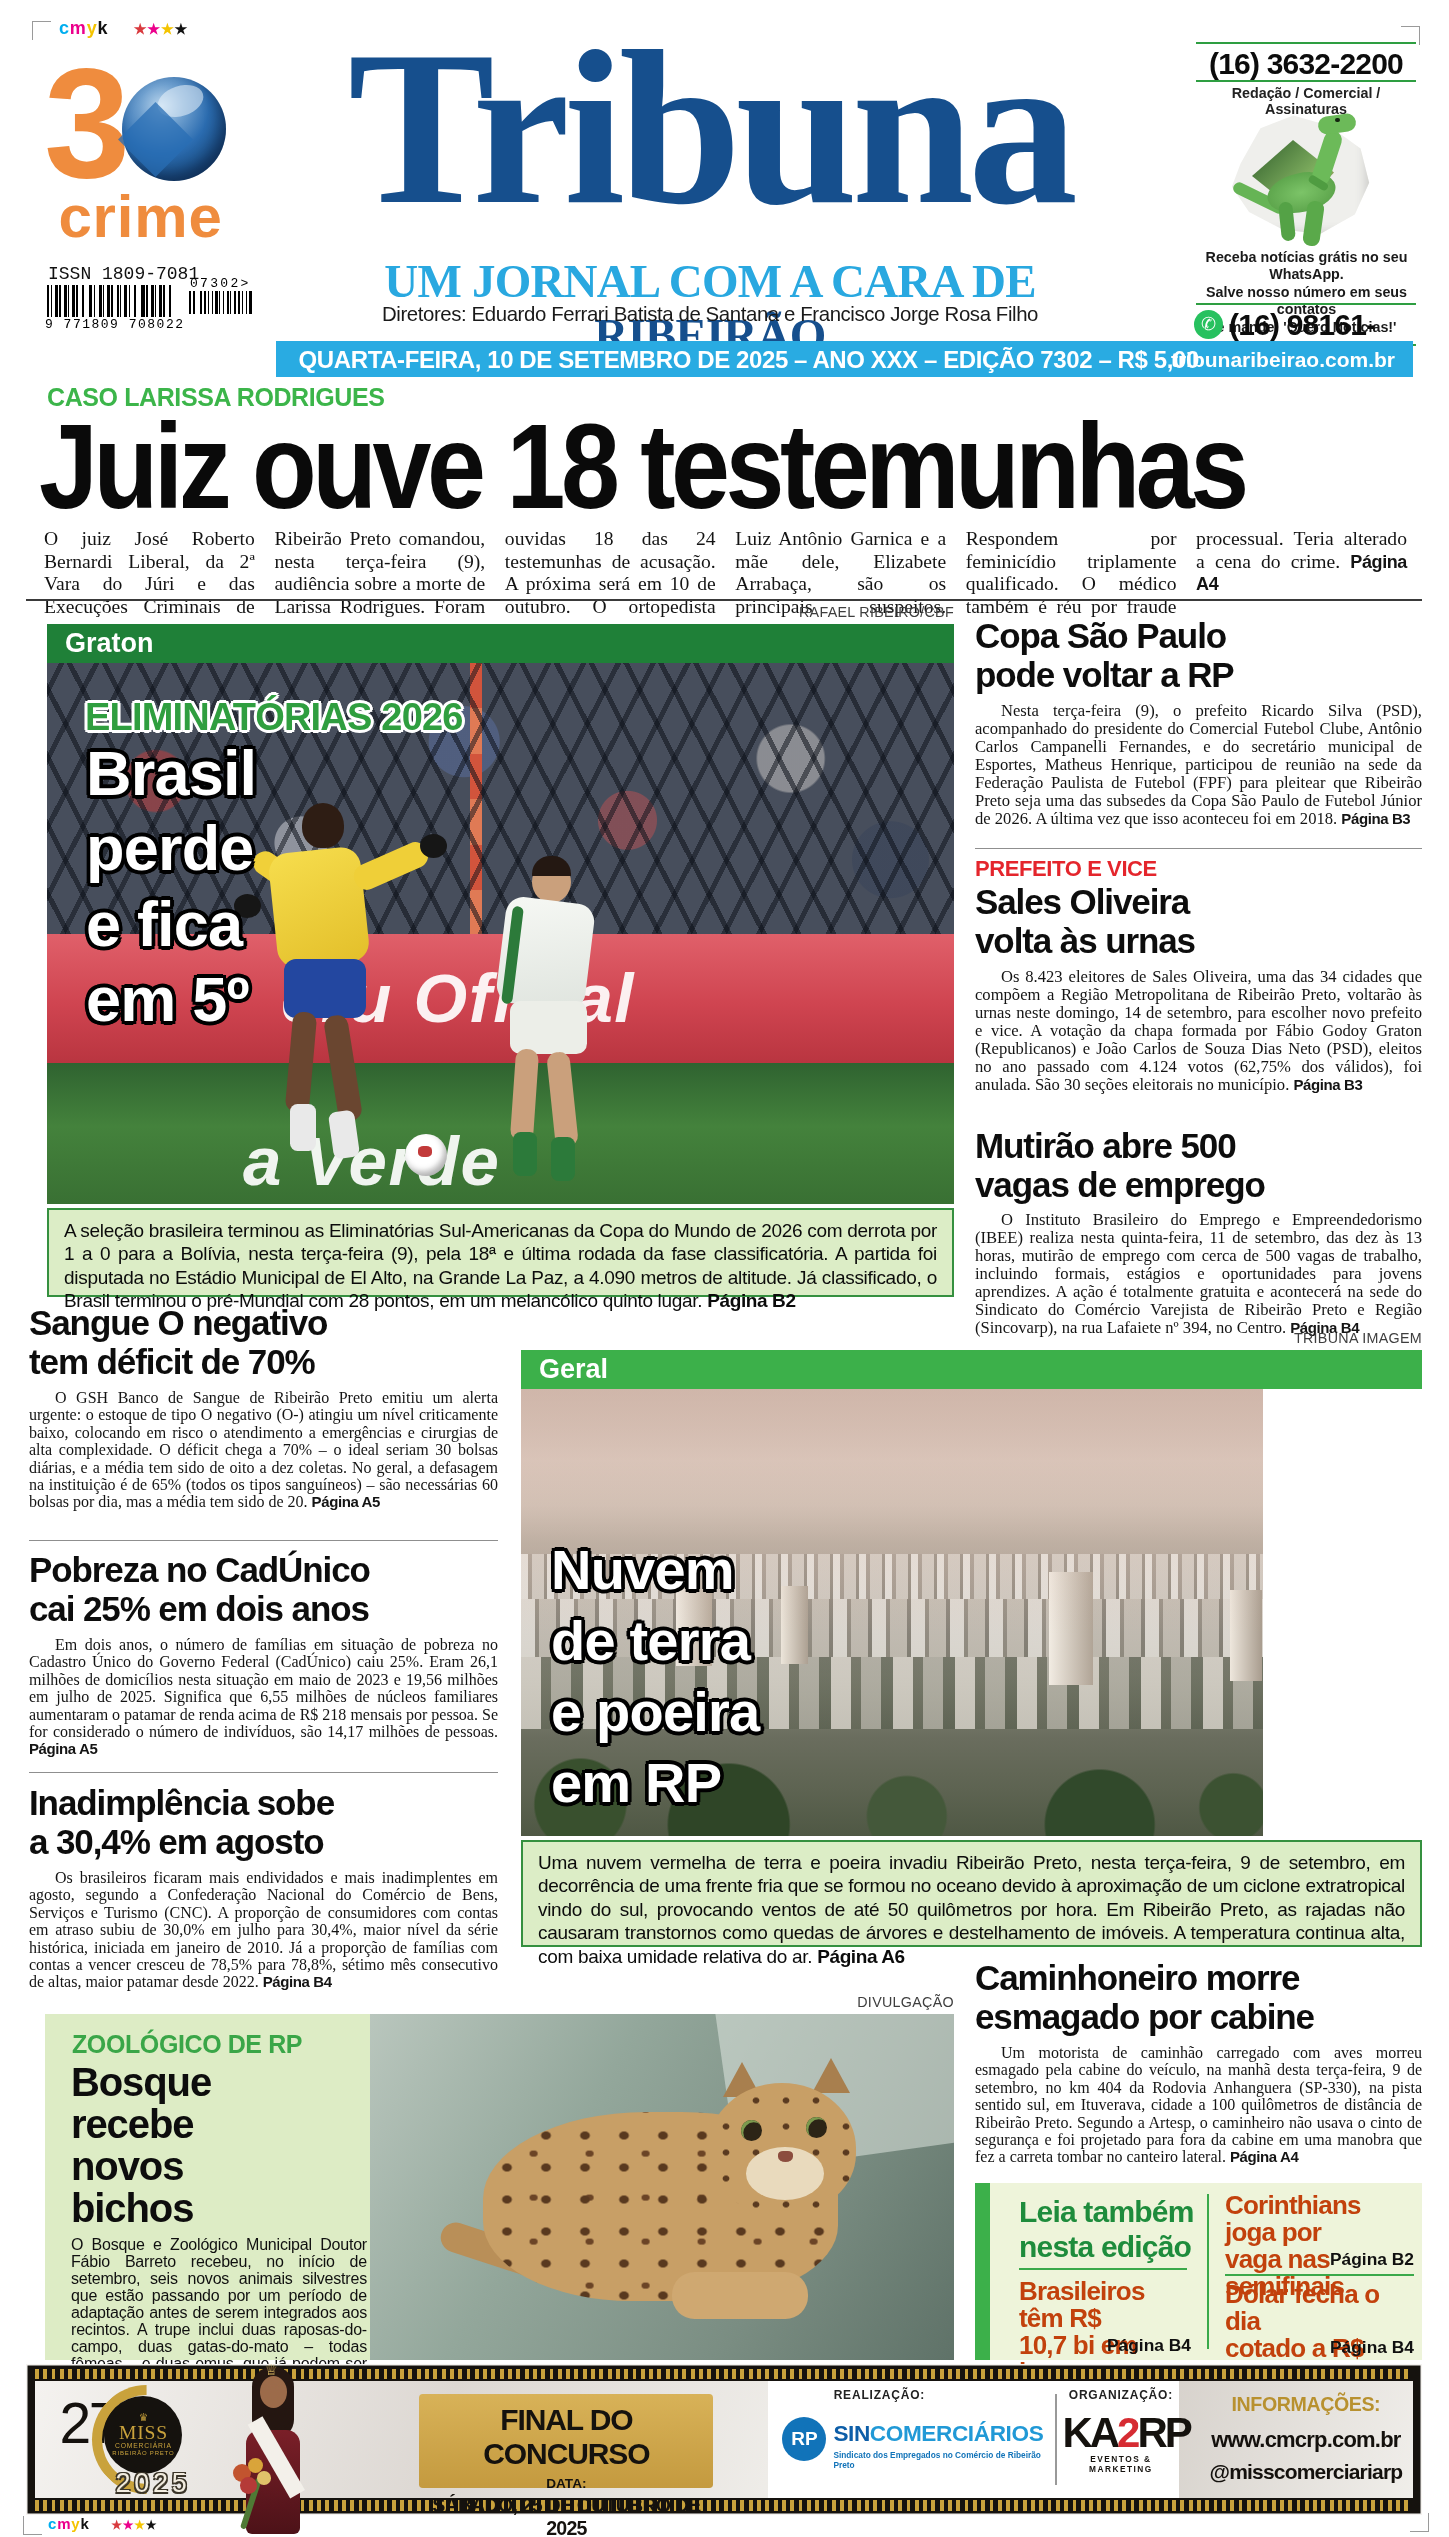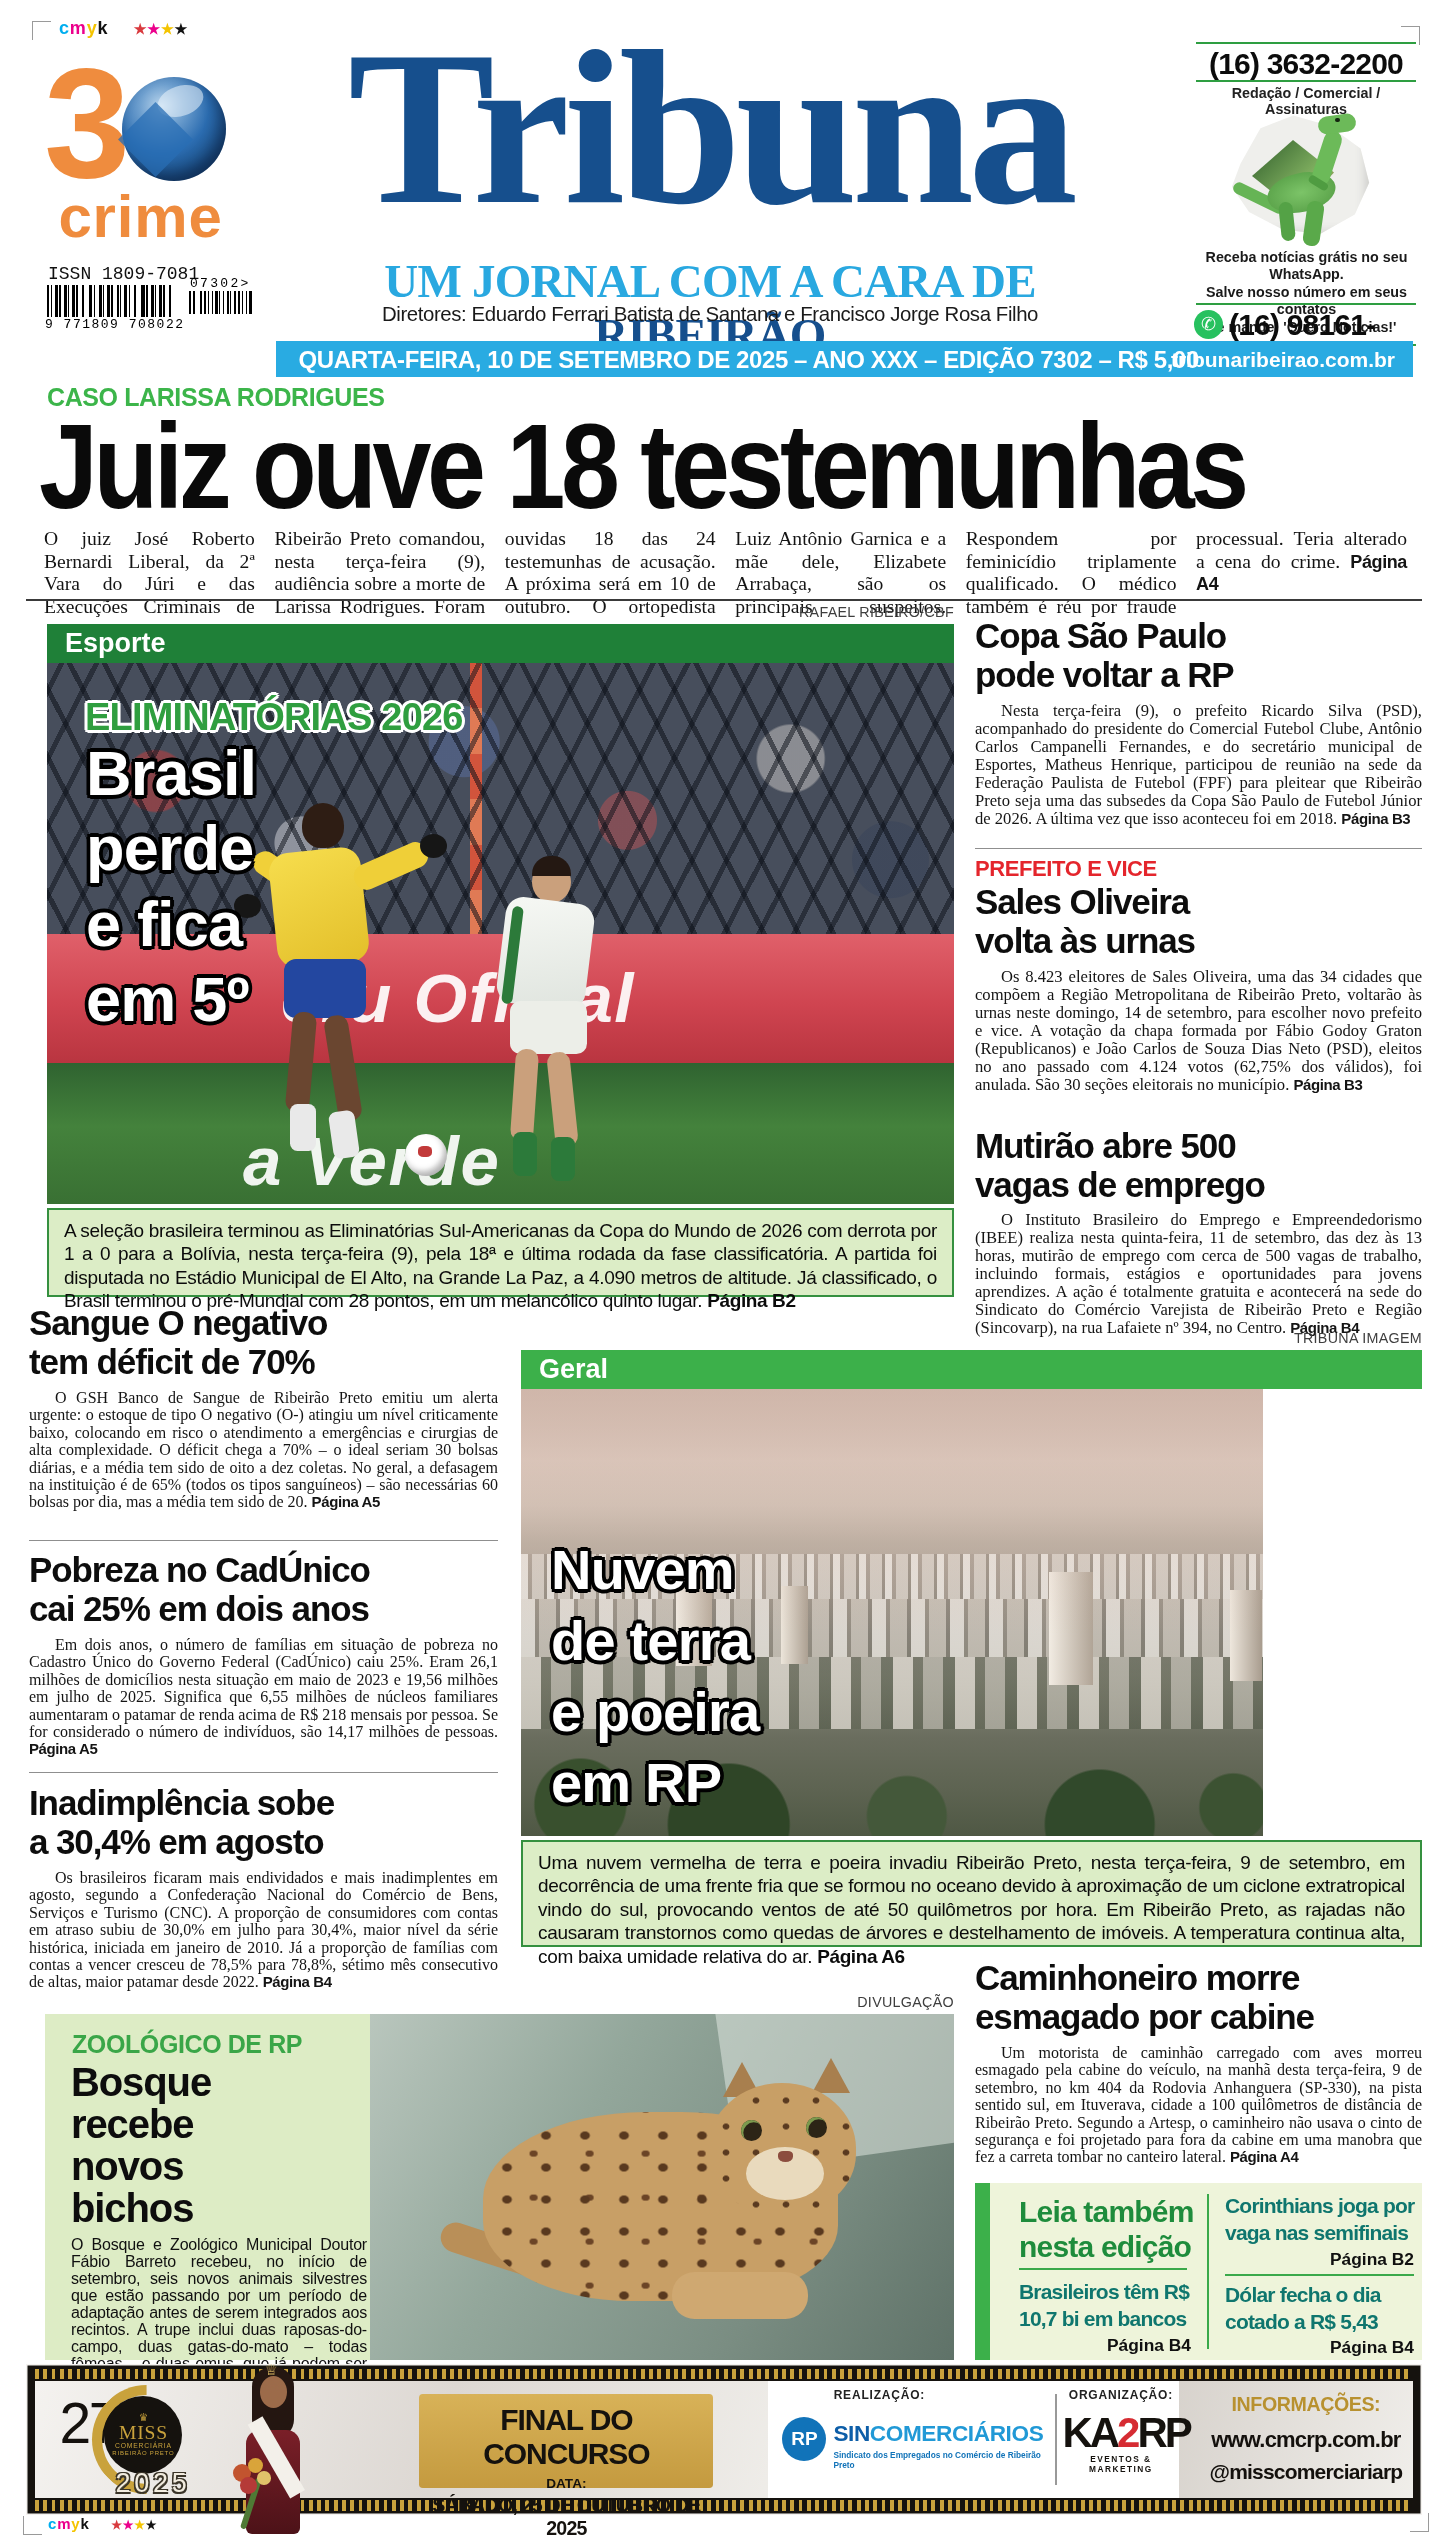--- a/index.html
+++ b/index.html
@@ -28,21 +28,21 @@
     text-shadow:-3px -3px 0 #000,3px -3px 0 #000,-3px 3px 0 #000,3px 3px 0 #000,0 3.8px 0 #000,0 -3.8px 0 #000,3.8px 0 0 #000,-3.8px 0 0 #000;}
   .kick-green{font-weight:800;color:#3cb54a;letter-spacing:-0.4px;}
   .kick-red{font-weight:800;color:#e4252c;letter-spacing:-0.4px;}
   .led-text{font-style:italic;font-weight:700;color:rgba(255,255,255,.92);font-size:69px;letter-spacing:1.5px;white-space:nowrap;}
   .star{font-size:14.3px;}
   .cmyk-line{font-weight:700;font-size:18px;letter-spacing:0.8px;}
   .corner{width:18px;height:18px;}
   .green-line{background:#2e9e41;height:2.3px;}
   .perf{background:repeating-linear-gradient(90deg,#c9a23c 0 3.8px,#15120e 3.8px 8.3px);height:10.6px;}
   .marble{background:linear-gradient(105deg,#f4f2ef 0%,#ddd8d3 30%,#efede9 55%,#d6d1cb 80%,#f0eeea 100%);}
-  .leia-item{font-weight:800;font-size:21px;line-height:27px;letter-spacing:-0.8px;color:#0f766e;}
+  .leia-item{font-weight:800;font-size:26px;line-height:27px;letter-spacing:-0.8px;color:#c2410c;}
   .leia-pg{font-weight:800;font-size:17.4px;color:#101010;}
   .read-divider{background:#3aa94a;height:2.3px;}
 </style>
 </head>
 <body>
 
 <div class="page">
 
   <div class="t corner" style="left:32px;top:21px;border-left:1.5px solid #9a9a9a;border-top:1.5px solid #9a9a9a;"></div>
   <div class="t corner" style="left:1401px;top:26px;border-right:1.5px solid #9a9a9a;border-top:1.5px solid #9a9a9a;"></div>
@@ -119,21 +119,21 @@
               line-height:1;transform:scaleY(1.14);transform-origin:top left;white-space:nowrap;">Juiz ouve 18 testemunhas</div>
   <div class="t serif jst" style="left:44px;top:528px;width:1363px;font-size:19.6px;line-height:22.6px;column-count:6;column-gap:19.6px;color:#141414;">
     <span style="display:inline;">O juiz José Roberto Bernardi Liberal, da 2ª Vara do Júri e das Execuções Criminais de Ribeirão Preto comandou, nesta terça-feira (9), audiência sobre a morte de Larissa Rodrigues. Foram ouvidas 18 das 24 testemunhas de acusação. A próxima será em 10 de outubro. O ortopedista Luiz Antônio Garnica e a mãe dele, Elizabete Arrabaça, são os principais suspeitos. Respondem por feminicídio triplamente qualificado. O médico também é réu por fraude processual. Teria alterado a cena do crime.</span>
     <b class="pgref" style="font-size:18px;">Página A4</b>
   </div>
   <div class="t" style="left:26.4px;top:599px;width:1396px;height:2.3px;background:#3a3a3a;"></div>
 
   <div class="t credit rgt" style="left:679px;top:604px;width:275px;">RAFAEL RIBEIRO/CBF</div>
 
   <div class="t section-bar" style="left:47px;top:624px;width:907px;height:39px;background:#1f8038;">
-    <span>Esporte</span>
+    <span>Graton</span>
   </div>
 
   <div class="t" style="left:47px;top:663px;width:907px;height:541px;overflow:hidden;background:#3a4050;">
     <div style="position:absolute;left:0;top:0;right:0;height:52%;
          background-color:#474e5c;background-image:
          radial-gradient(circle at 12% 42%,rgba(190,60,60,.55) 0 30px,transparent 32px),
          radial-gradient(circle at 28% 64%,rgba(230,230,235,.45) 0 26px,transparent 27px),
          radial-gradient(circle at 46% 28%,rgba(90,110,160,.5) 0 35px,transparent 36px),
          radial-gradient(circle at 64% 56%,rgba(200,80,80,.45) 0 29px,transparent 30px),
          radial-gradient(circle at 82% 34%,rgba(220,215,210,.45) 0 33px,transparent 35px),

